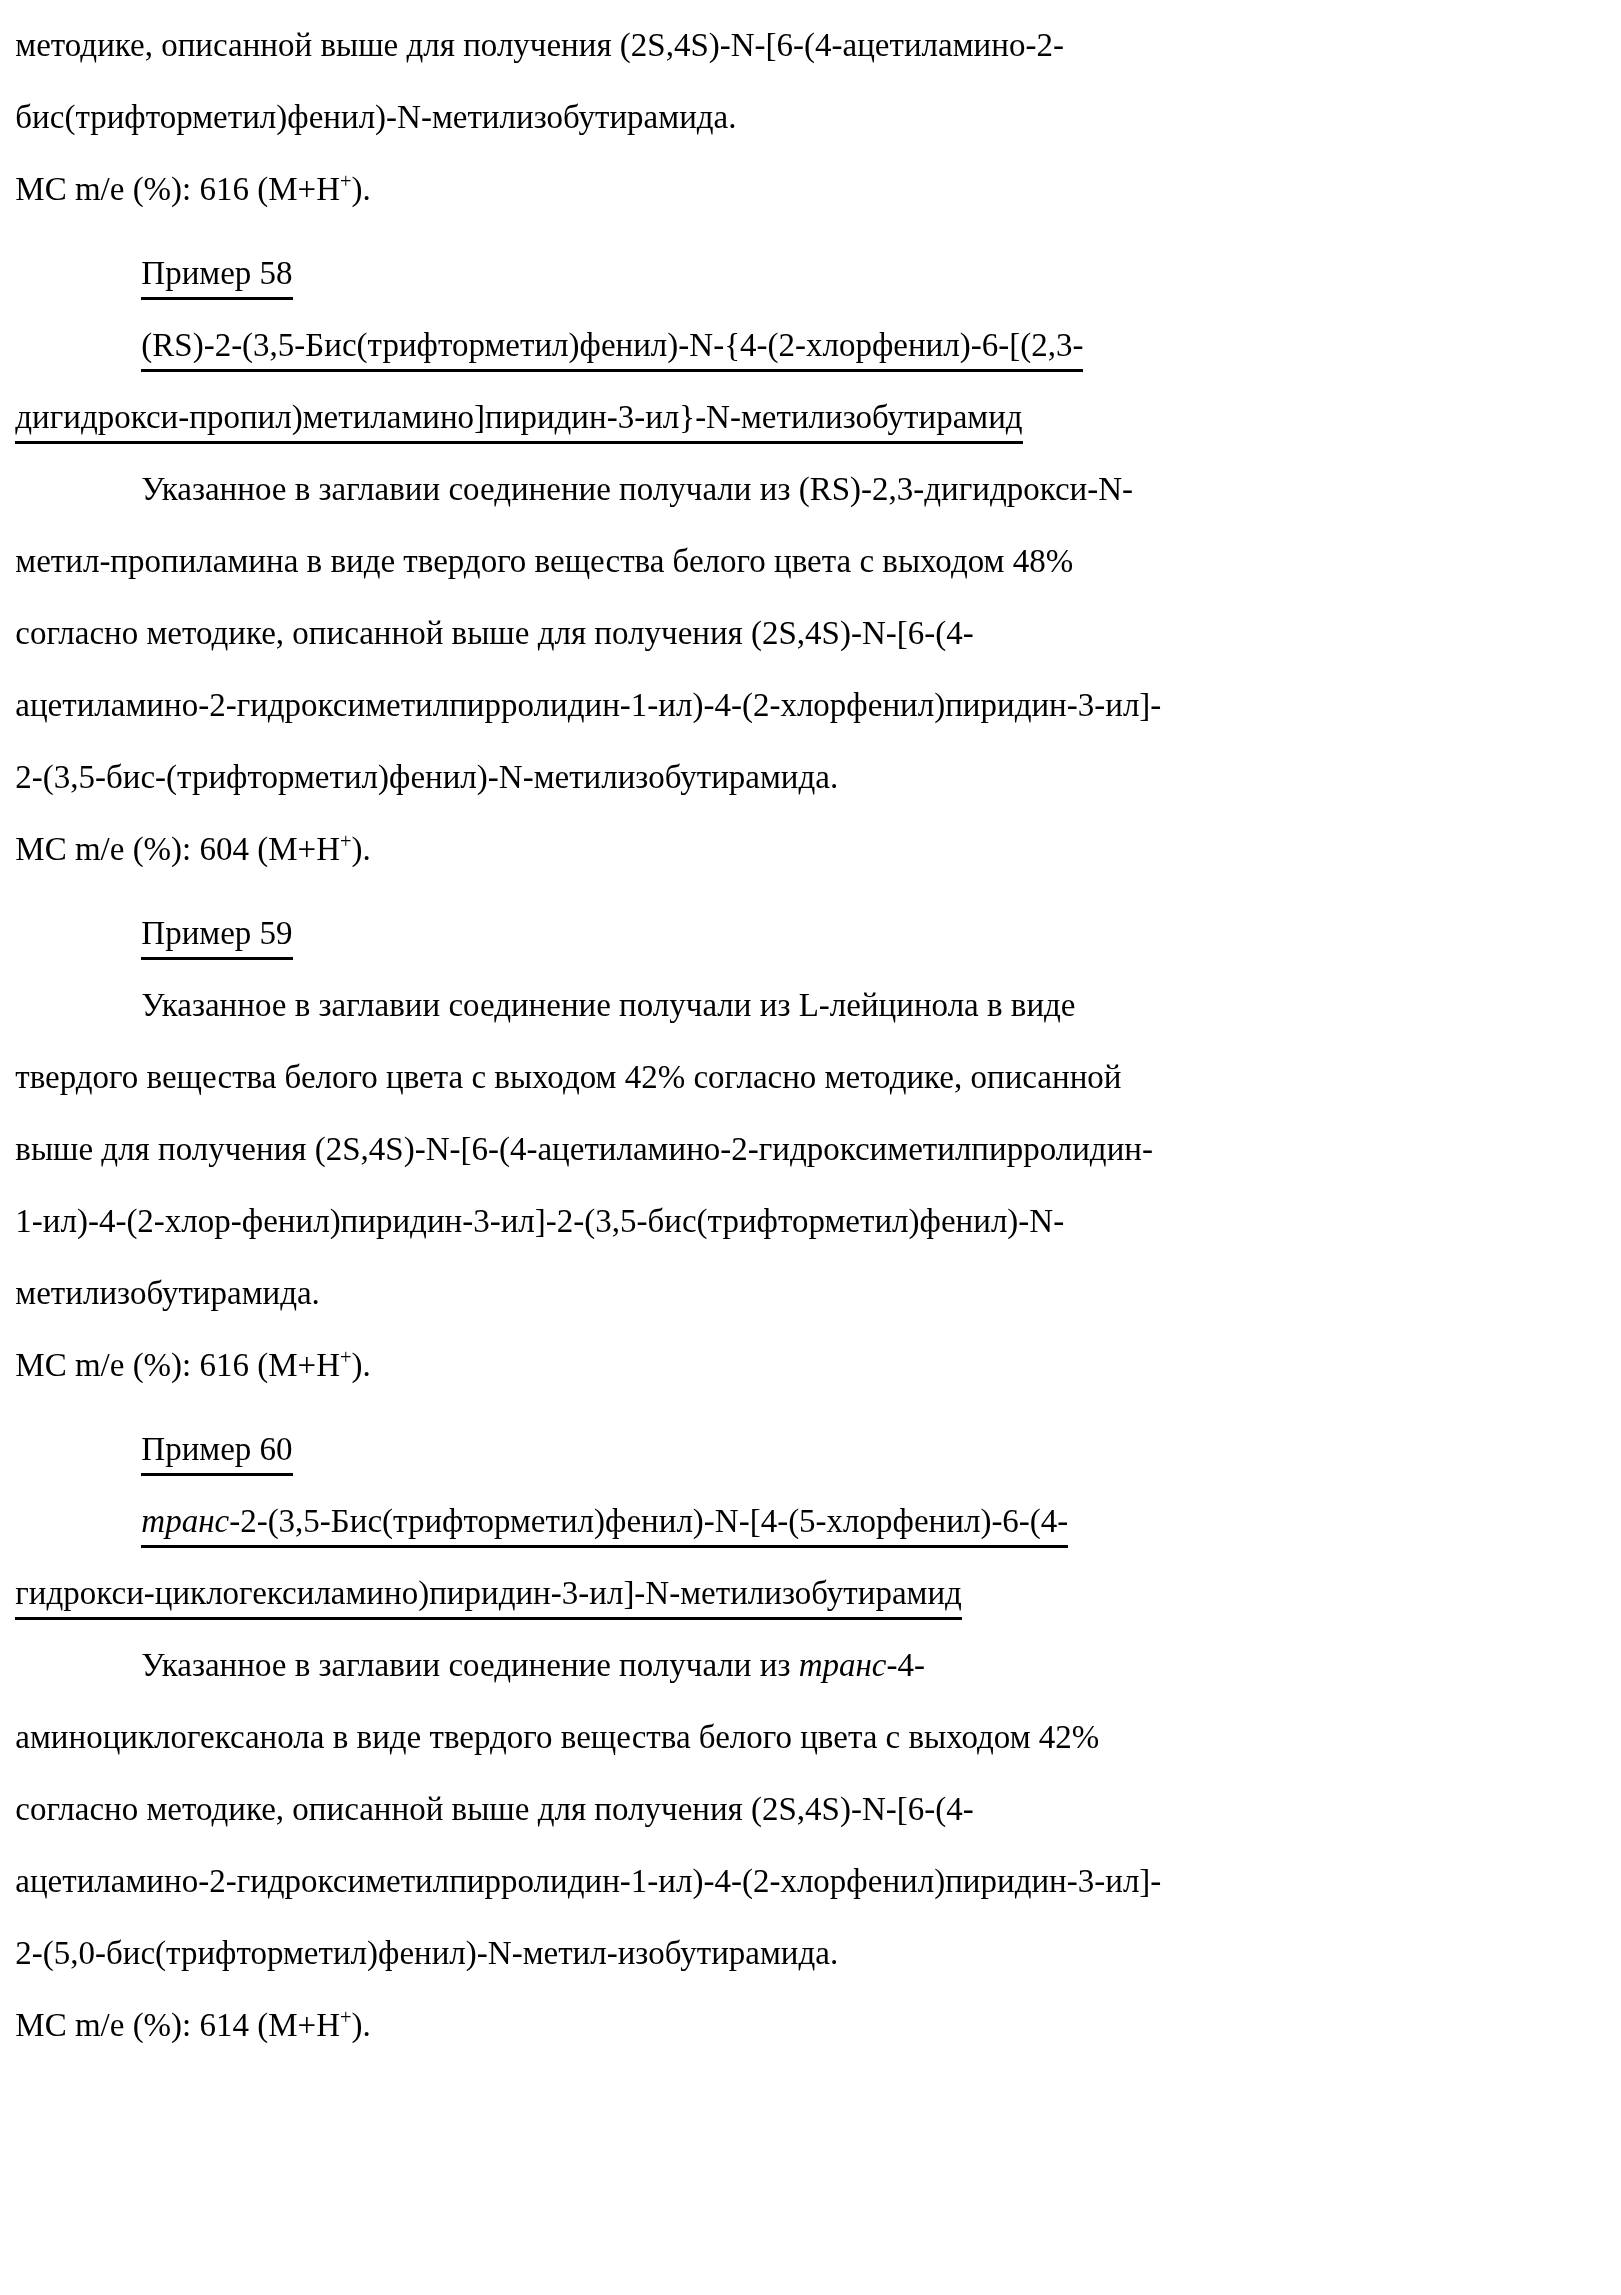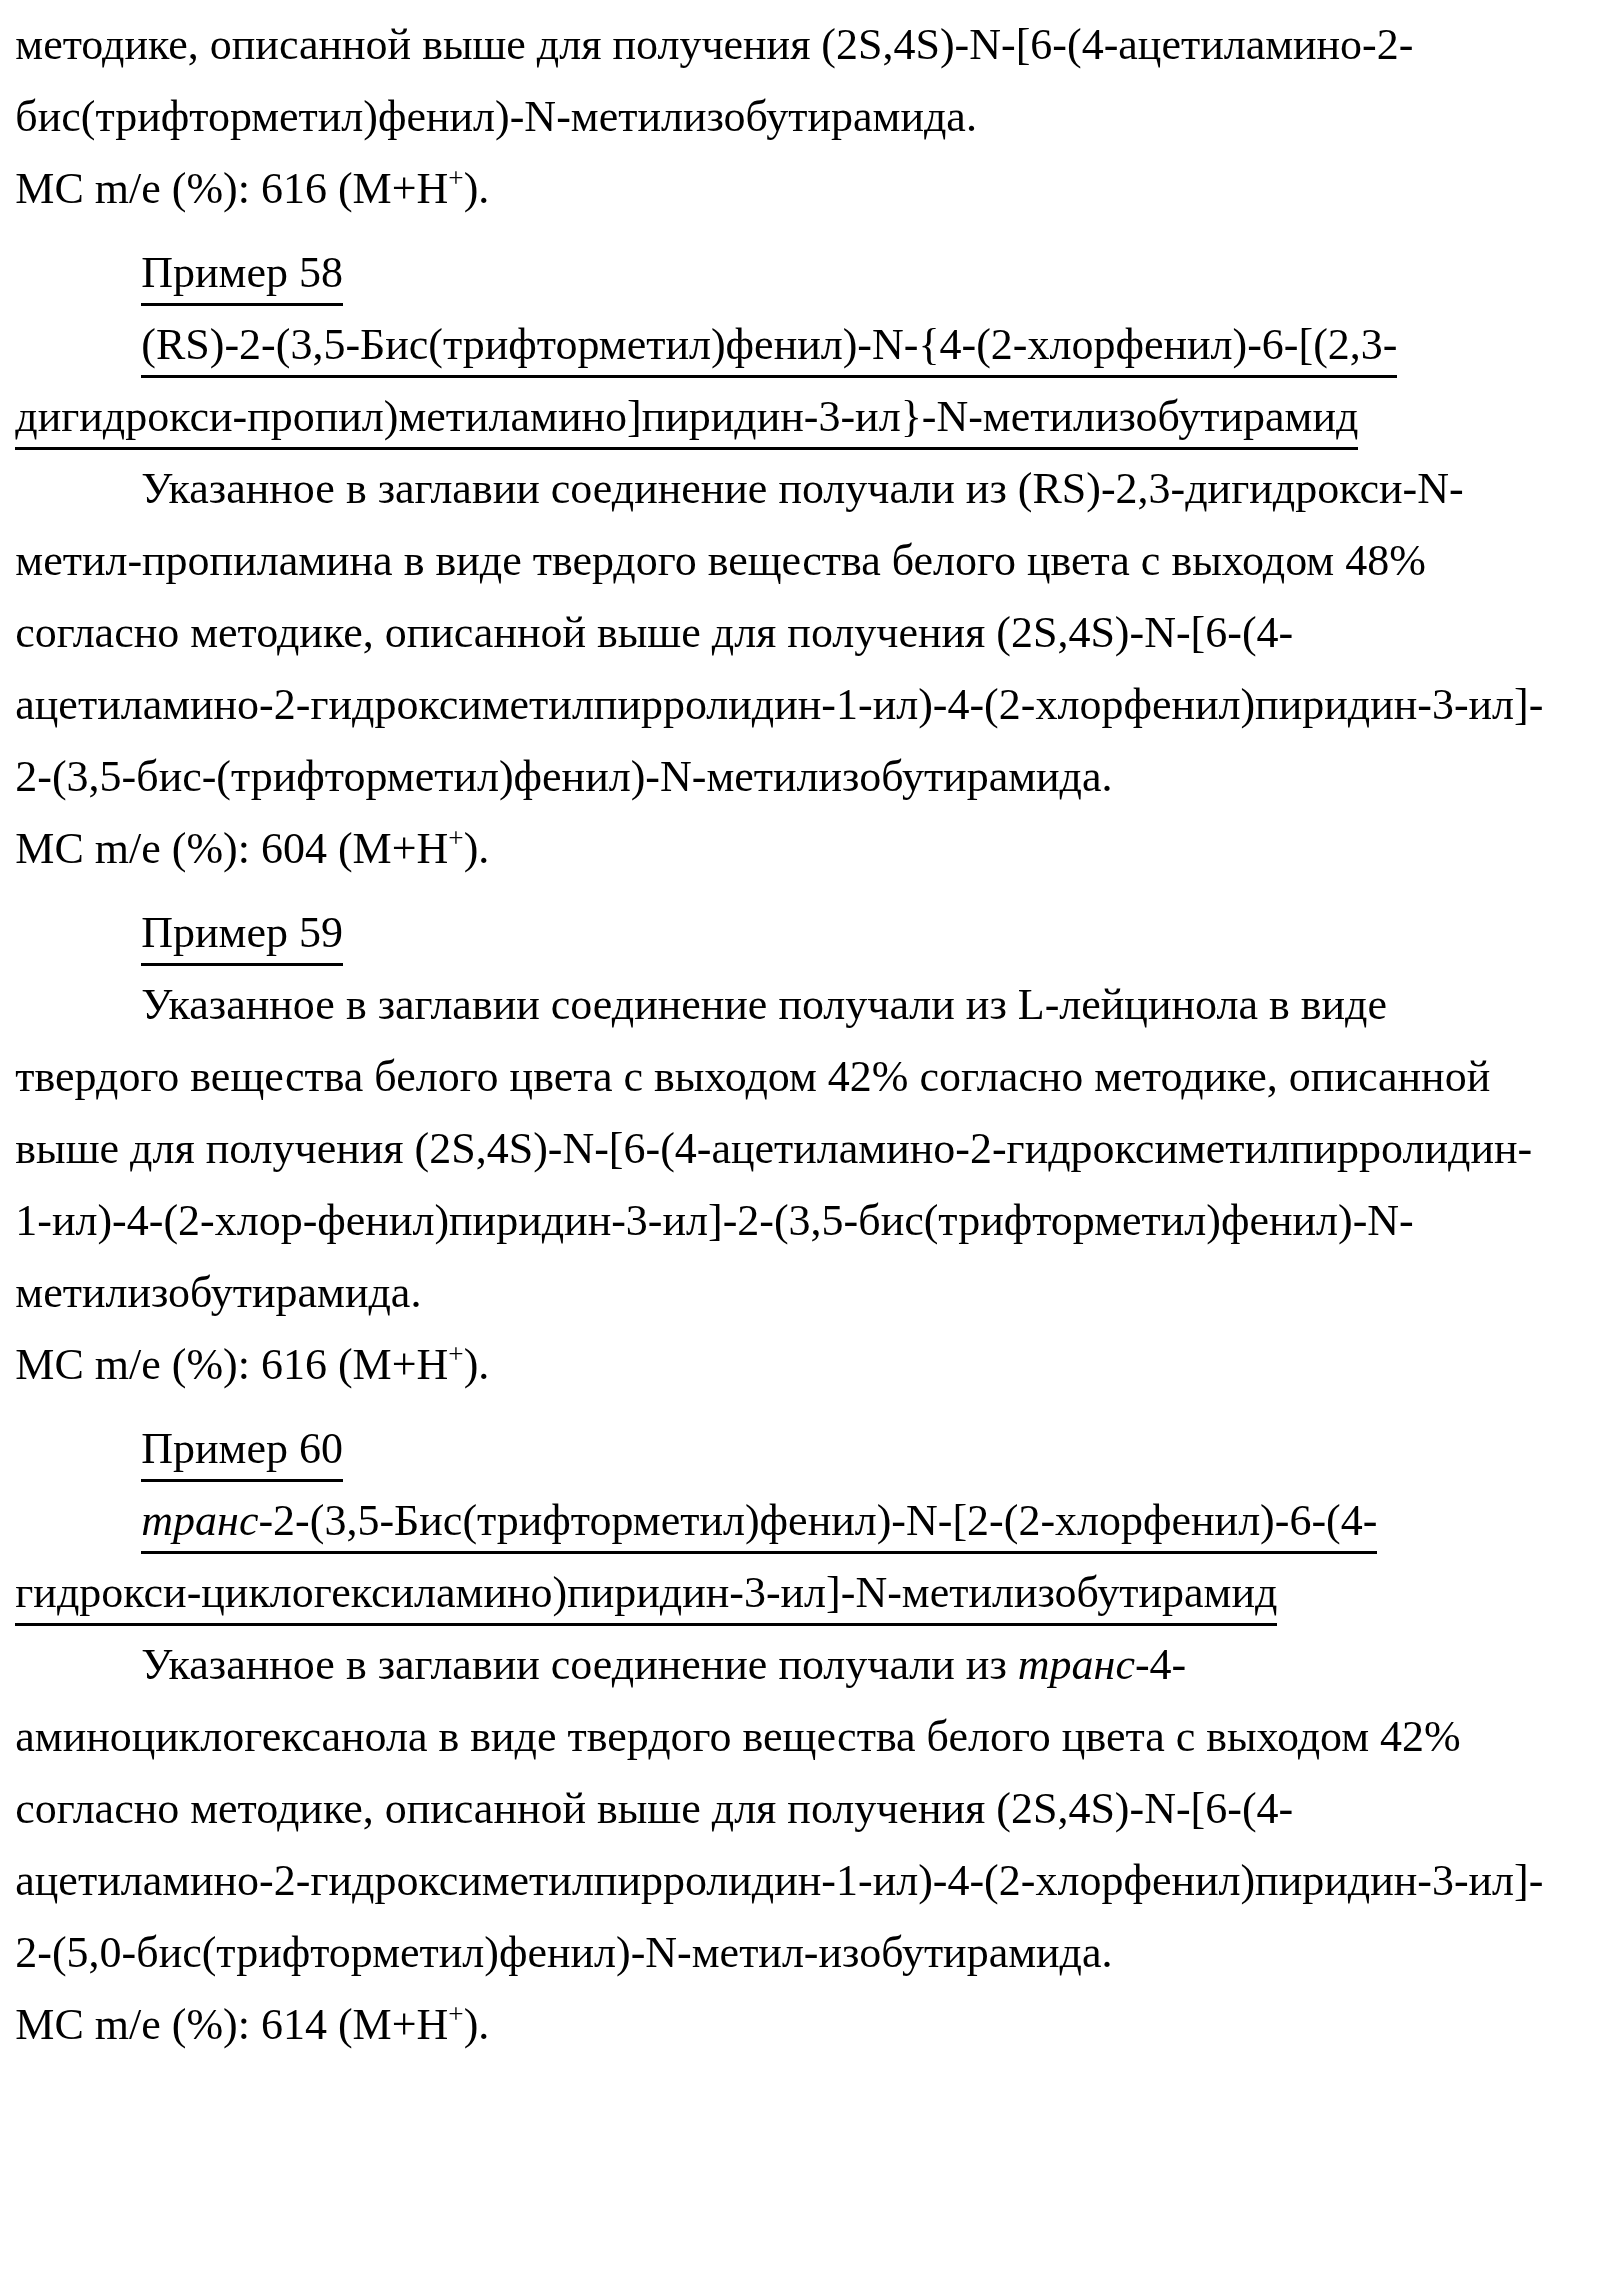--- a/index.html
+++ b/index.html
@@ -14,21 +14,21 @@
     position: relative;
   }
   .page {
     box-sizing: border-box;
     width: 1622px;
     height: 2295px;
     padding: 8.5px 12px 0 15.3px;
     background: #ffffff;
     color: #000000;
     font-family: "Liberation Serif", "DejaVu Serif", serif;
-    font-size: 44px;
+    font-size: 33px;
     font-weight: 500;
     overflow: hidden;
   }
   .line {
     line-height: 72px;
     white-space: nowrap;
     color: #000000;
   }
   .line.indent {
     padding-left: 126px;
@@ -66,21 +66,21 @@
     <div class="line"><span><span>2-(3,5-бис-(трифторметил)фенил)-N-метилизобутирамида.</span></span></div>
     <div class="line"><span><span>МС m/e (%): 604 (M+H</span><span class="sup">+</span><span>).</span></span></div>
     <div class="line indent heading"><span class="u"><span>Пример 59</span></span></div>
     <div class="line indent"><span><span>Указанное в заглавии соединение получали из L-лейцинола в виде</span></span></div>
     <div class="line"><span><span>твердого вещества белого цвета с выходом 42% согласно методике, описанной</span></span></div>
     <div class="line"><span><span>выше для получения (2S,4S)-N-[6-(4-ацетиламино-2-гидроксиметилпирролидин-</span></span></div>
     <div class="line"><span><span>1-ил)-4-(2-хлор-фенил)пиридин-3-ил]-2-(3,5-бис(трифторметил)фенил)-N-</span></span></div>
     <div class="line"><span><span>метилизобутирамида.</span></span></div>
     <div class="line"><span><span>МС m/e (%): 616 (M+H</span><span class="sup">+</span><span>).</span></span></div>
     <div class="line indent heading"><span class="u"><span>Пример 60</span></span></div>
-    <div class="line indent"><span class="u"><span class="it">транс</span><span>-2-(3,5-Бис(трифторметил)фенил)-N-[2-(2-хлорфенил)-6-(4-</span></span></div>
+    <div class="line indent"><span class="u"><span class="it">транс</span><span>-2-(3,5-Бис(трифторметил)фенил)-N-[4-(5-хлорфенил)-6-(4-</span></span></div>
     <div class="line"><span class="u"><span>гидрокси-циклогексиламино)пиридин-3-ил]-N-метилизобутирамид</span></span></div>
     <div class="line indent"><span><span>Указанное в заглавии соединение получали из </span><span class="it">транс</span><span>-4-</span></span></div>
     <div class="line"><span><span>аминоциклогексанола в виде твердого вещества белого цвета с выходом 42%</span></span></div>
     <div class="line"><span><span>согласно методике, описанной выше для получения (2S,4S)-N-[6-(4-</span></span></div>
     <div class="line"><span><span>ацетиламино-2-гидроксиметилпирролидин-1-ил)-4-(2-хлорфенил)пиридин-3-ил]-</span></span></div>
     <div class="line"><span><span>2-(5,0-бис(трифторметил)фенил)-N-метил-изобутирамида.</span></span></div>
     <div class="line"><span><span>МС m/e (%): 614 (M+H</span><span class="sup">+</span><span>).</span></span></div>
   </div>
 
 

